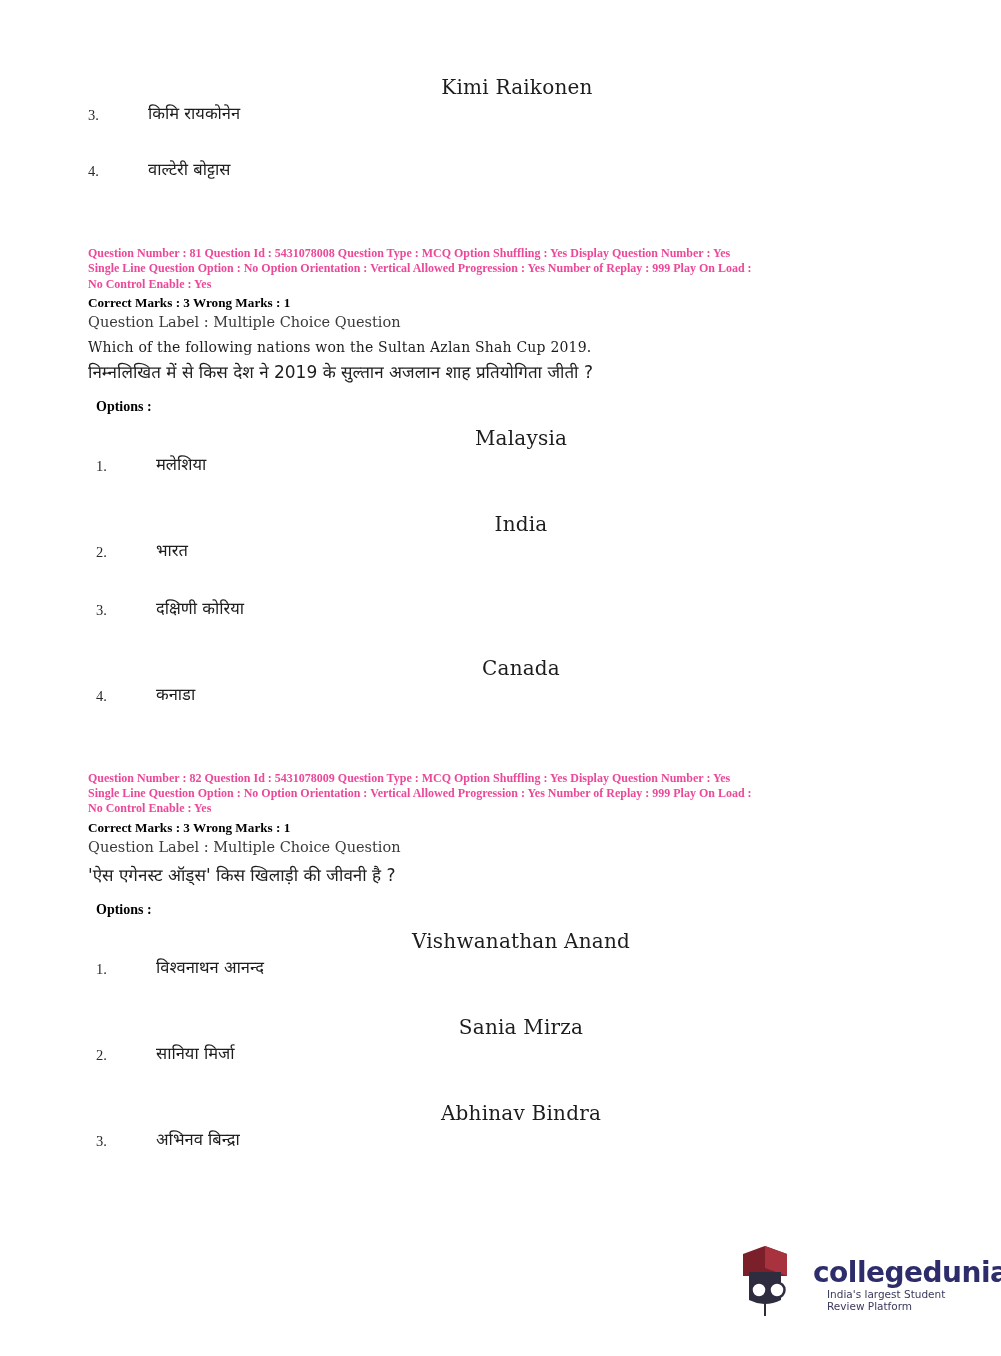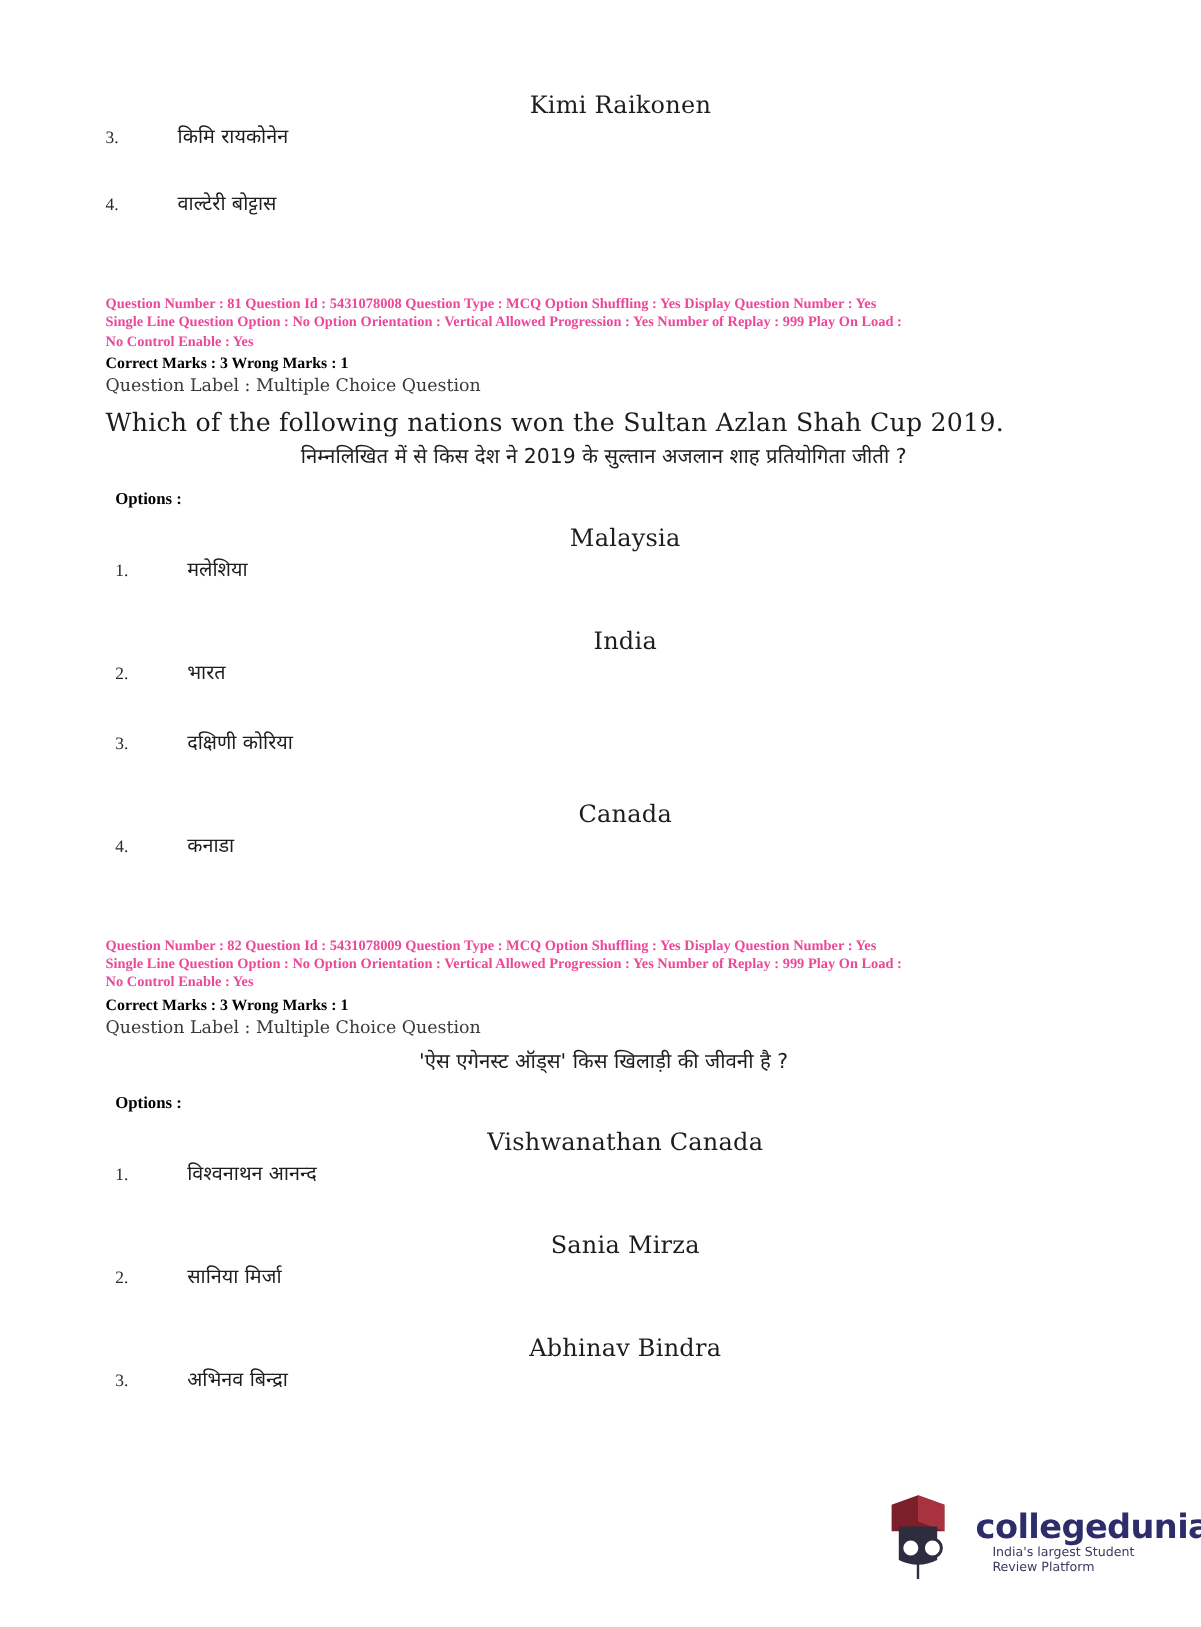--- a/index.html
+++ b/index.html
@@ -73,32 +73,31 @@
     margin-bottom: 3px;
   }
   .qlabel {
     font-family: "DejaVu Serif", serif;
     font-size: 14.5px;
     color: #3a3a3a;
     margin-bottom: 8px;
   }
   .q-en {
     font-family: "DejaVu Serif", serif;
-    font-size: 21px;
+    font-size: 14px;
     color: #1d1d1d;
     line-height: 1.4;
     letter-spacing: 0.2px;
   }
   .q-hi {
     font-family: "DejaVu Sans", sans-serif;
     font-size: 17px;
     color: #1d1d1d;
     line-height: 1.5;
     margin-top: 2px;
-    text-align: center;
   }
   .options-label {
     font-family: "Liberation Serif", serif;
     font-weight: bold;
     font-size: 14px;
     margin: 14px 0 10px 8px;
     color: #000;
   }
   .question-block { margin-top: 48px; }
 
@@ -196,21 +195,21 @@
         <div>No  Control Enable : Yes</div>
       </div>
       <div class="marks">Correct Marks : 3  Wrong Marks : 1</div>
       <div class="qlabel">Question Label : Multiple Choice Question</div>
       <div class="q-hi">'ऐस एगेनस्ट ऑड्स' किस खिलाड़ी की जीवनी है ?</div>
       <div class="options-label">Options :</div>
 
       <div style="margin-left:8px;">
         <div class="option" style="margin-bottom:34px;">
           <span class="num">1.</span>
-          <div class="opt-en">Vishwanathan Canada</div>
+          <div class="opt-en">Vishwanathan Anand</div>
           <div class="opt-hi">विश्वनाथन आनन्द</div>
         </div>
         <div class="option" style="margin-bottom:34px;">
           <span class="num">2.</span>
           <div class="opt-en">Sania Mirza</div>
           <div class="opt-hi">सानिया मिर्जा</div>
         </div>
         <div class="option" style="margin-bottom:0;">
           <span class="num">3.</span>
           <div class="opt-en">Abhinav Bindra</div>

